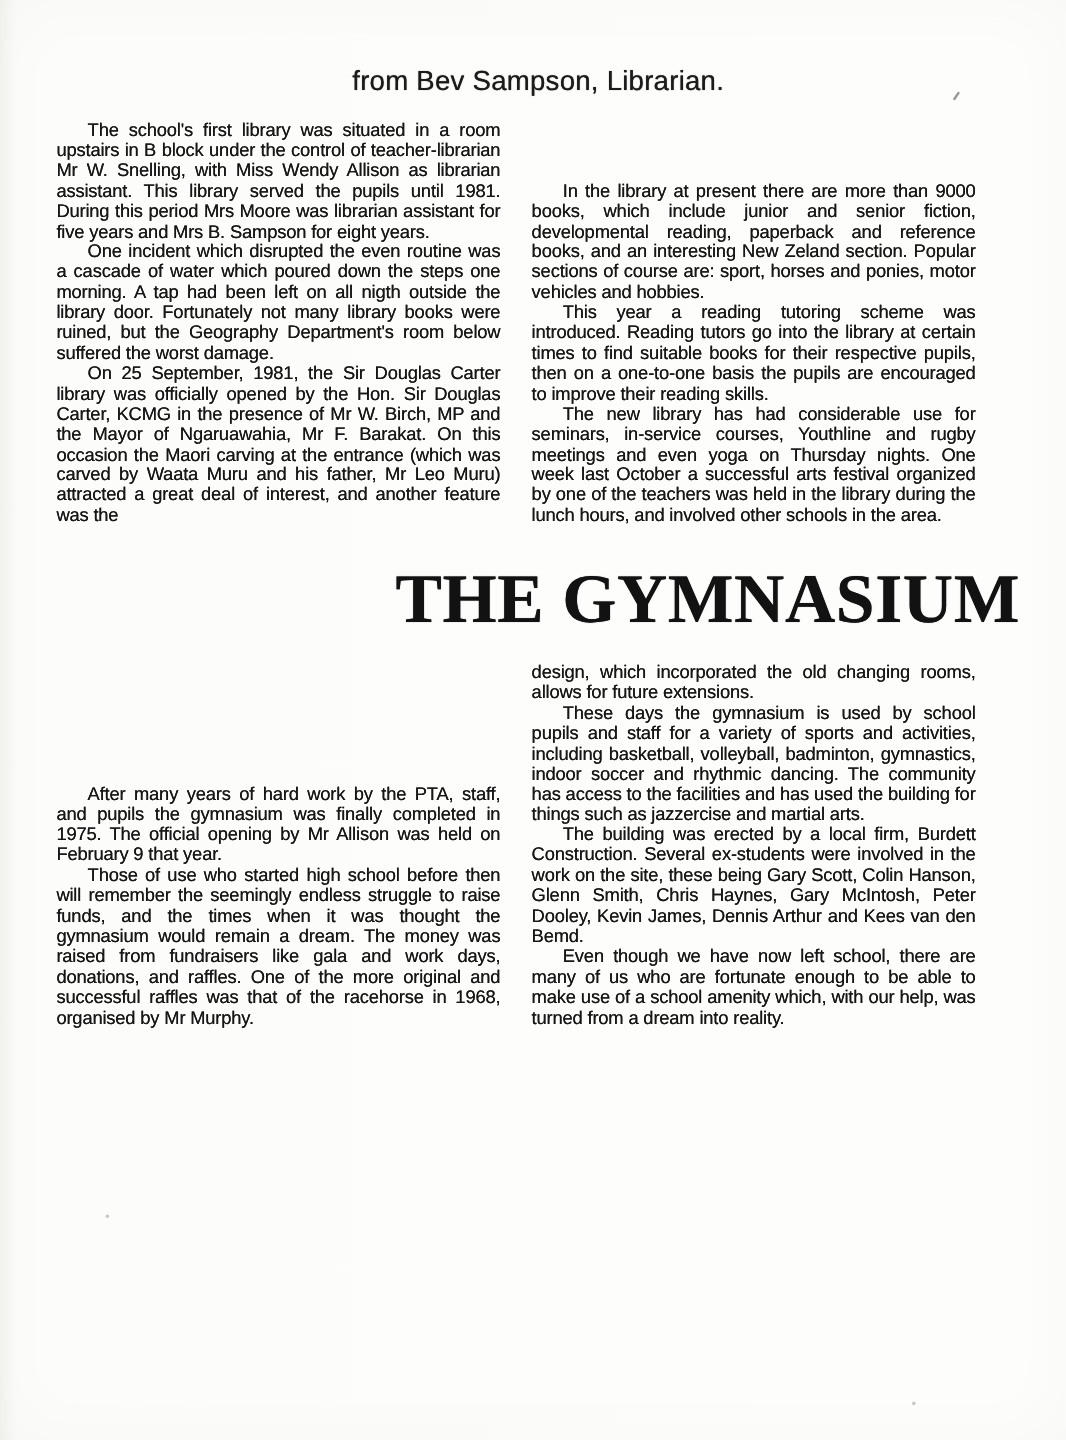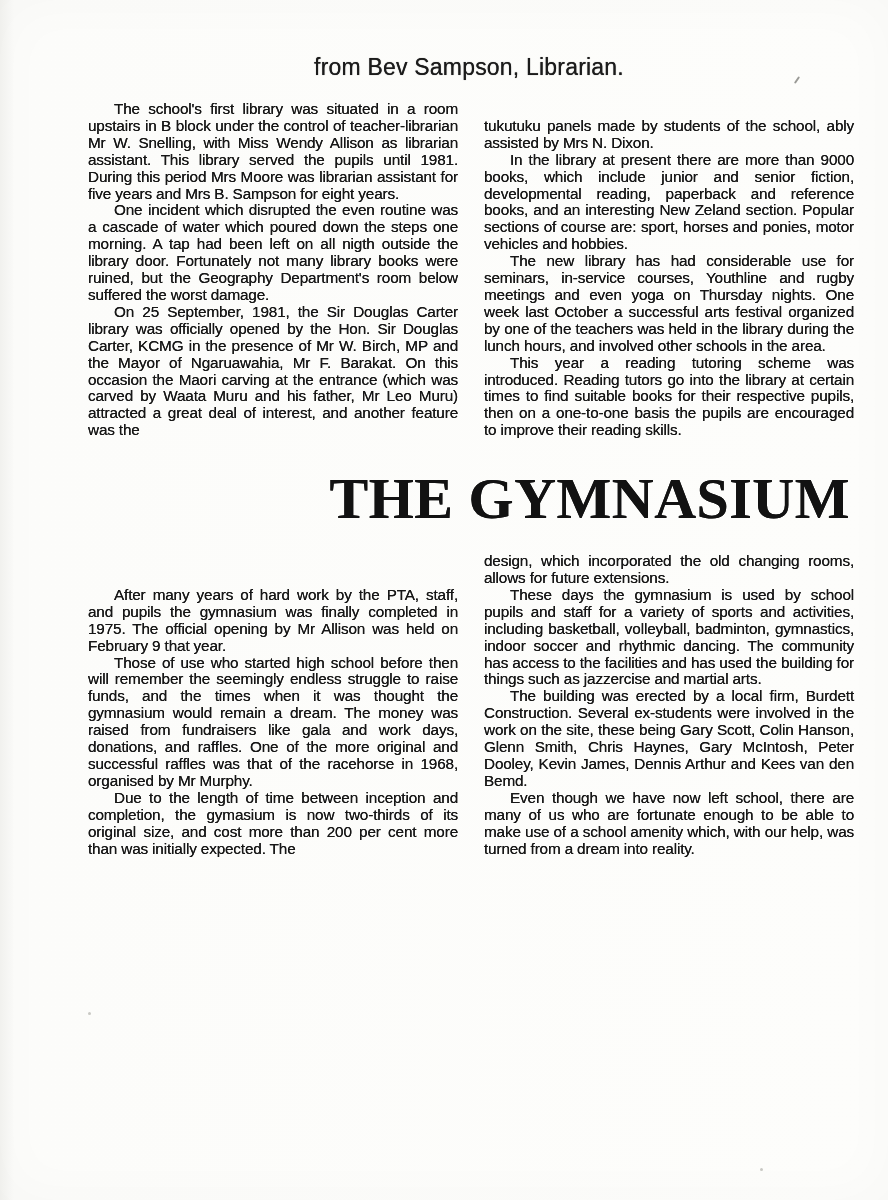--- a/index.html
+++ b/index.html
@@ -4,21 +4,21 @@
 <style>
   html, body { margin: 0; padding: 0; background: #ffffff; }
   body {
     width: 888px; height: 1200px;
     font-family: "Liberation Sans", sans-serif;
     overflow: hidden;
   }
   .page {
     box-sizing: border-box;
     width: 888px; height: 1200px;
-    padding: 54px 38px 0 88px;
+    padding: 54px 38px 0 47px;
     background: linear-gradient(90deg, #f3f3f0 0px, #fcfcfa 14px, #fdfdfb 100%);
     box-shadow: inset 0 0 60px rgba(0,0,0,0.025);
     color: #191919;
     position: relative;
   }
   .header-row {
     position: relative;
     text-align: center;
     margin: 0 0 20px 0;
   }
@@ -90,34 +90,32 @@
     <span class="artifact"></span>
   </div>
 
   <section class="columns">
     <div class="col">
       <p>The school's first library was situated in a room upstairs in B block under the control of teacher-librarian Mr W. Snelling, with Miss Wendy Allison as librarian assistant. This library served the pupils until 1981. During this period Mrs Moore was librarian assistant for five years and Mrs B. Sampson for eight years.</p>
       <p>One incident which disrupted the even routine was a cascade of water which poured down the steps one morning. A tap had been left on all nigth outside the library door. Fortunately not many library books were ruined, but the Geography Department's room below suffered the worst damage.</p>
       <p>On 25 September, 1981, the Sir Douglas Carter library was officially opened by the Hon. Sir Douglas Carter, KCMG in the presence of Mr W. Birch, MP and the Mayor of Ngaruawahia, Mr F. Barakat. On this occasion the Maori carving at the entrance (which was carved by Waata Muru and his father, Mr Leo Muru) attracted a great deal of interest, and another feature was the</p>
     </div>
     <div class="col">
-      <p class="no-indent">tukutuku panels made by students of the school, ably assisted by Mrs N. Dixon.</p>
       <p>In the library at present there are more than 9000 books, which include junior and senior fiction, developmental reading, paperback and reference books, and an interesting New Zeland section. Popular sections of course are: sport, horses and ponies, motor vehicles and hobbies.</p>
+      <p>This year a reading tutoring scheme was introduced. Reading tutors go into the library at certain times to find suitable books for their respective pupils, then on a one-to-one basis the pupils are encouraged to improve their reading skills.</p>
       <p>The new library has had considerable use for seminars, in-service courses, Youthline and rugby meetings and even yoga on Thursday nights. One week last October a successful arts festival organized by one of the teachers was held in the library during the lunch hours, and involved other schools in the area.</p>
-      <p>This year a reading tutoring scheme was introduced. Reading tutors go into the library at certain times to find suitable books for their respective pupils, then on a one-to-one basis the pupils are encouraged to improve their reading skills.</p>
     </div>
   </section>
 
   <h2 class="gym-heading">THE GYMNASIUM</h2>
 
   <section class="columns">
     <div class="col">
       <p>After many years of hard work by the PTA, staff, and pupils the gymnasium was finally completed in 1975. The official opening by Mr Allison was held on February 9 that year.</p>
       <p>Those of use who started high school before then will remember the seemingly endless struggle to raise funds, and the times when it was thought the gymnasium would remain a dream. The money was raised from fundraisers like gala and work days, donations, and raffles. One of the more original and successful raffles was that of the racehorse in 1968, organised by Mr Murphy.</p>
-      <p>Due to the length of time between inception and completion, the gymasium is now two-thirds of its original size, and cost more than 200 per cent more than was initially expected. The</p>
     </div>
     <div class="col">
       <p class="no-indent">design, which incorporated the old changing rooms, allows for future extensions.</p>
       <p>These days the gymnasium is used by school pupils and staff for a variety of sports and activities, including basketball, volleyball, badminton, gymnastics, indoor soccer and rhythmic dancing. The community has access to the facilities and has used the building for things such as jazzercise and martial arts.</p>
       <p>The building was erected by a local firm, Burdett Construction. Several ex-students were involved in the work on the site, these being Gary Scott, Colin Hanson, Glenn Smith, Chris Haynes, Gary McIntosh, Peter Dooley, Kevin James, Dennis Arthur and Kees van den Bemd.</p>
       <p>Even though we have now left school, there are many of us who are fortunate enough to be able to make use of a school amenity which, with our help, was turned from a dream into reality.</p>
     </div>
   </section>
 
   <span class="speck speck-1"></span>

